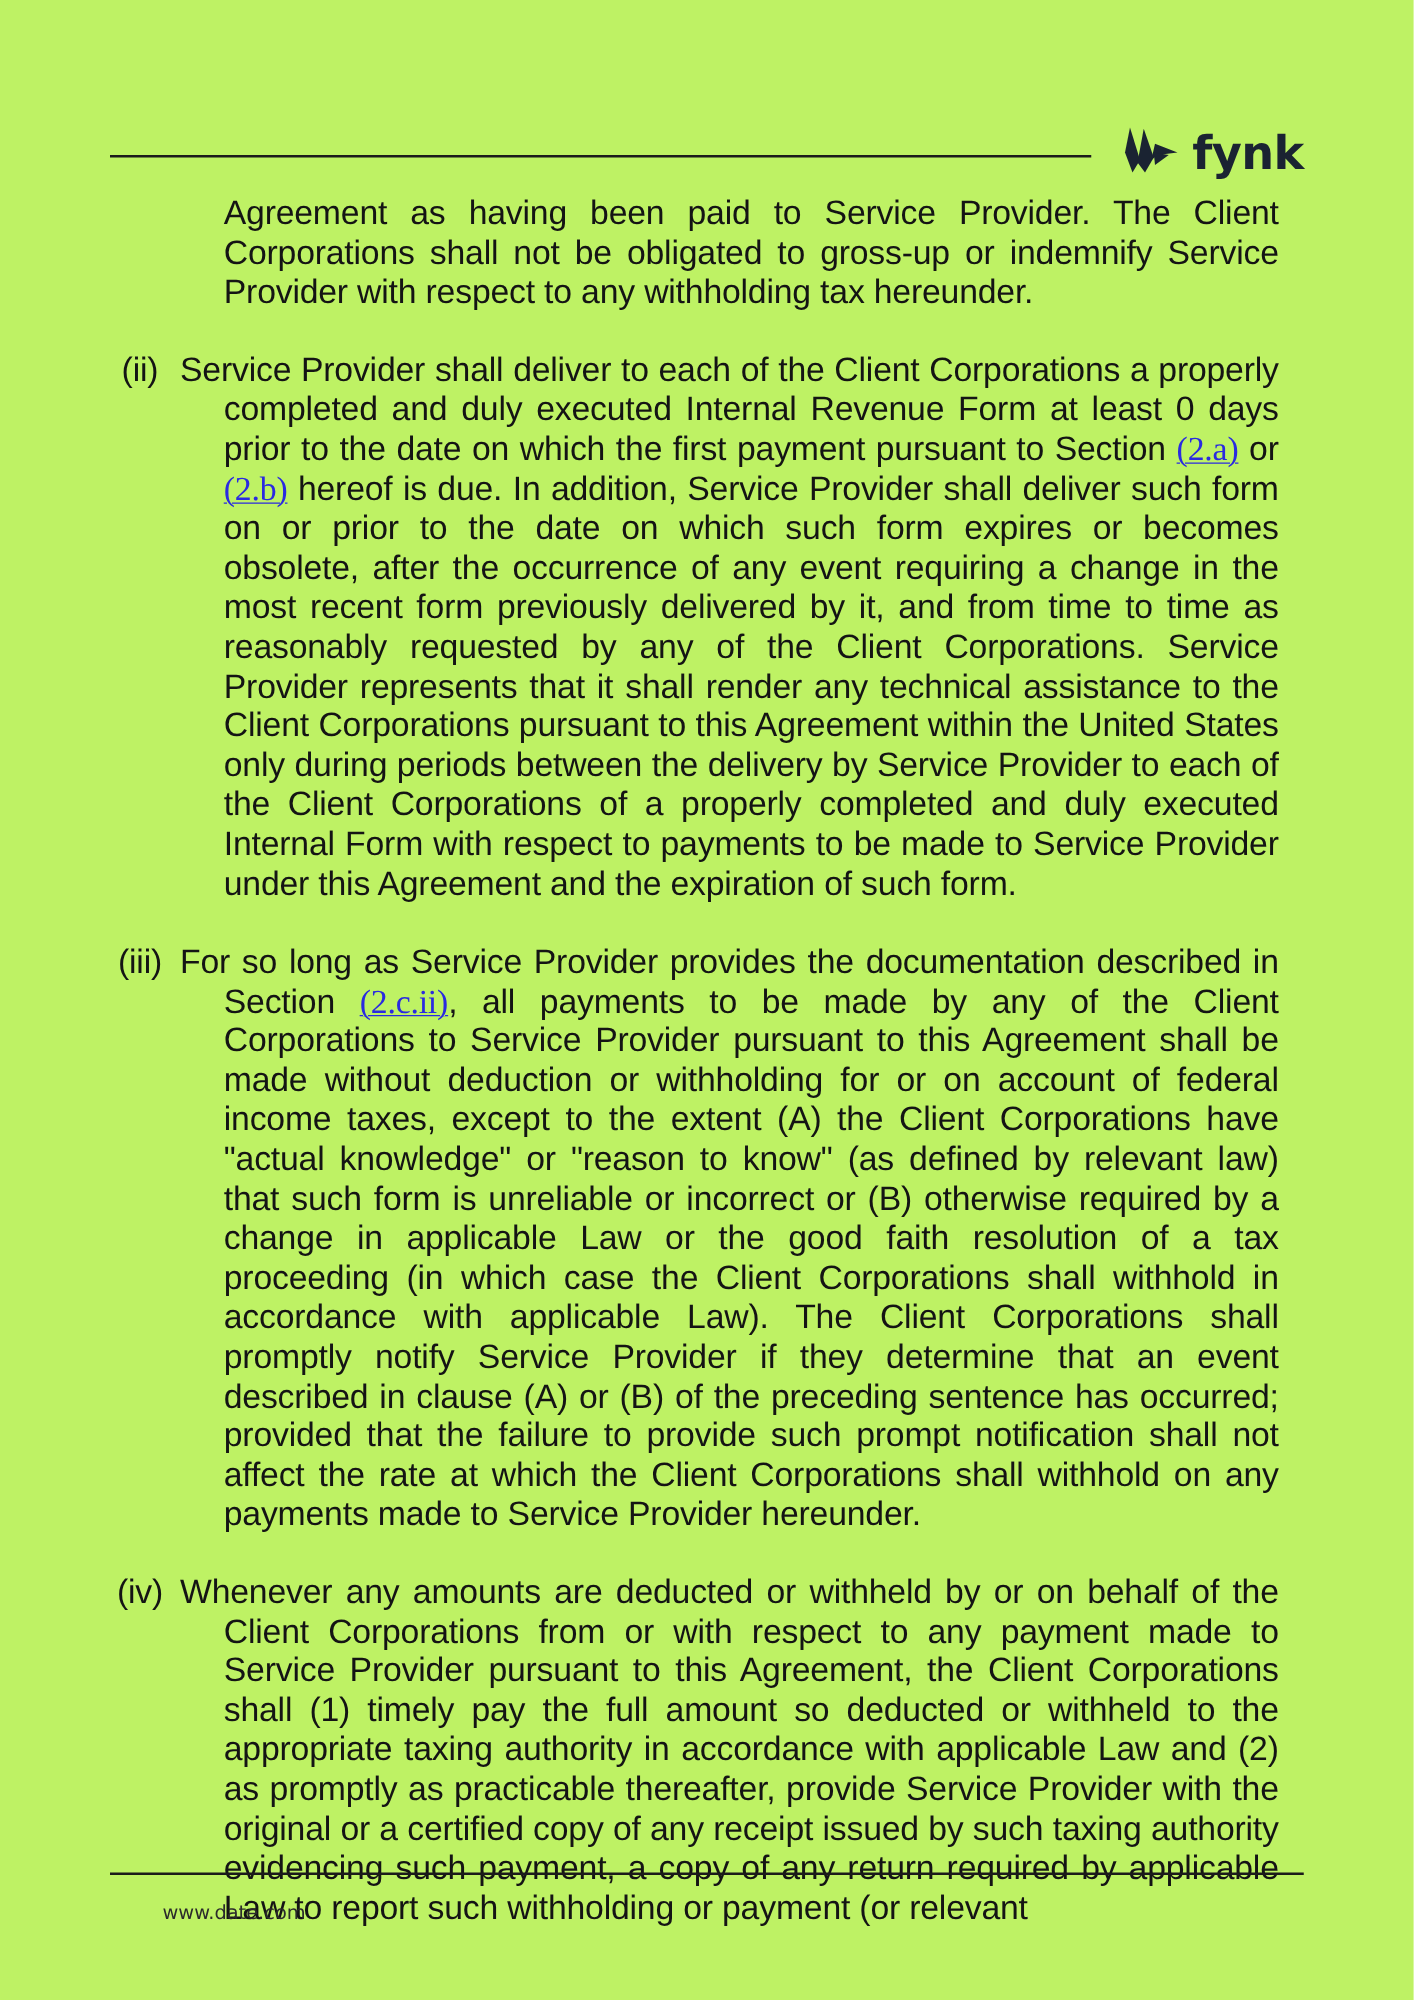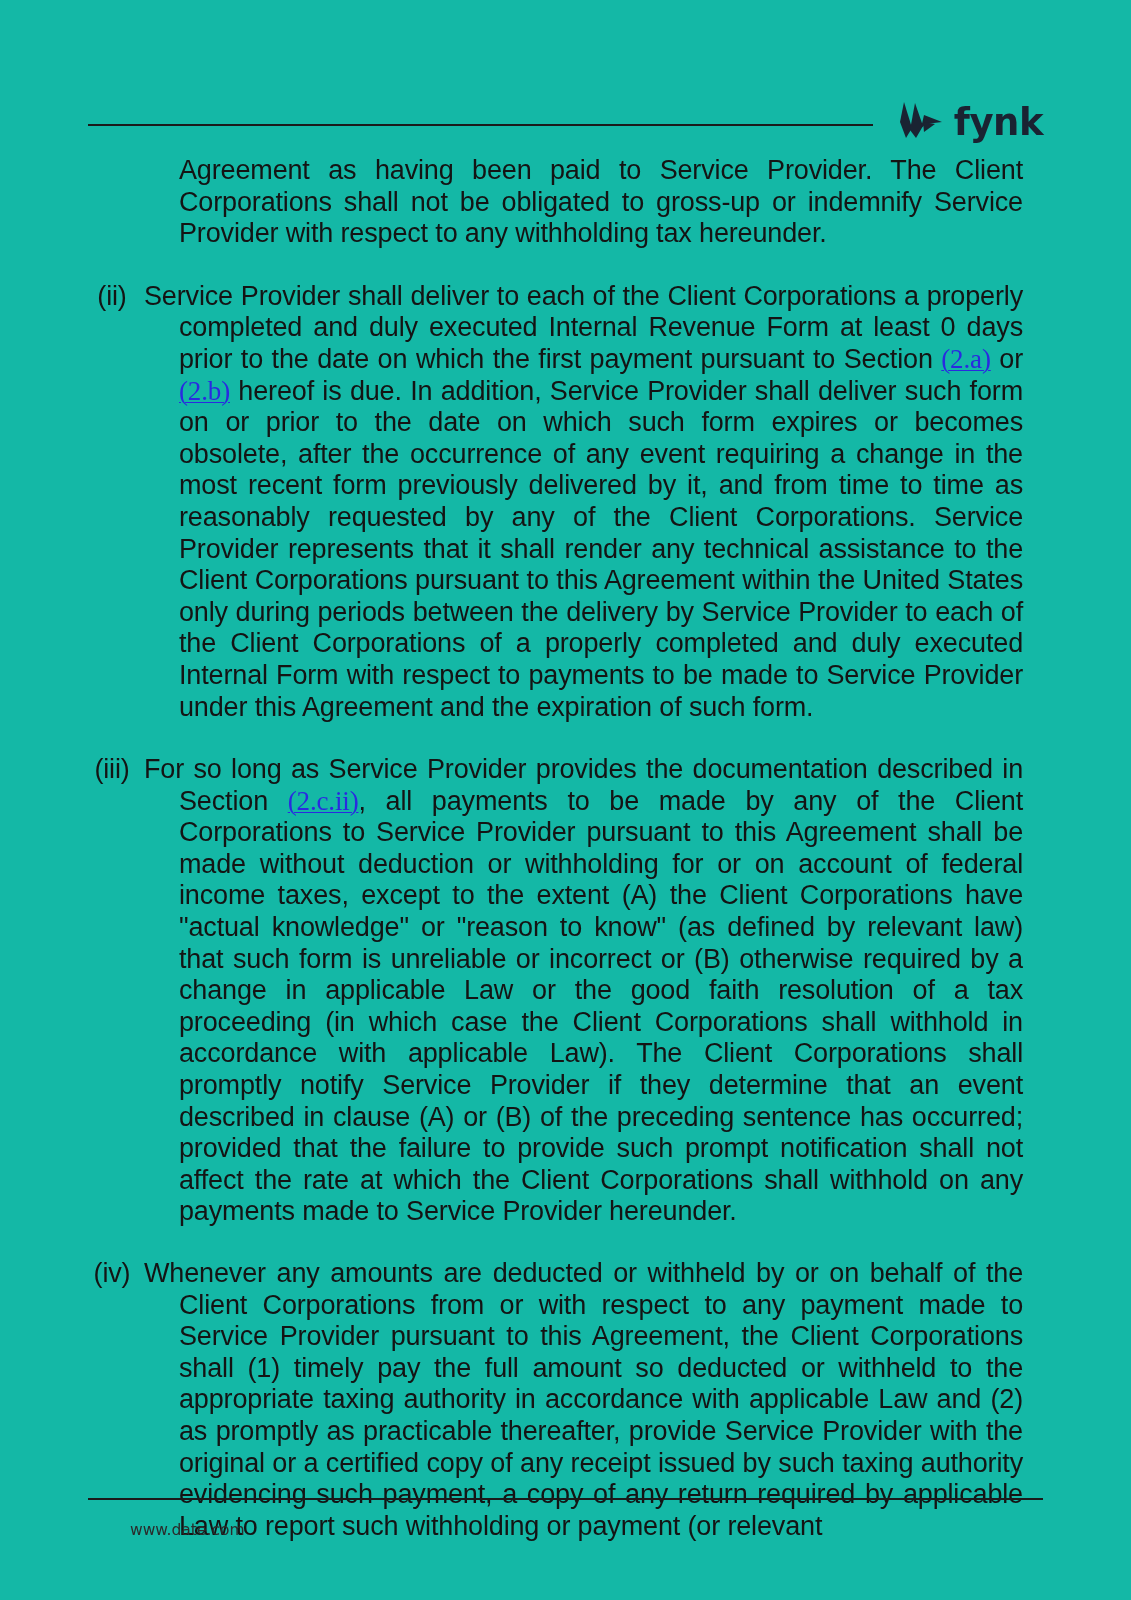--- a/index.html
+++ b/index.html
@@ -8,21 +8,21 @@
     background: #ffffff;
   }
   body {
     font-family: "Liberation Sans", sans-serif;
     color: #000000;
   }
   .page {
     position: relative;
     width: 1131px;
     height: 1600px;
-    background: #14b8a6;
+    background: #bef264;
     box-sizing: border-box;
     overflow: hidden;
   }
 
   
   .header {
     position: absolute;
     top: 110px;
     left: 88px;
     right: 88px;

